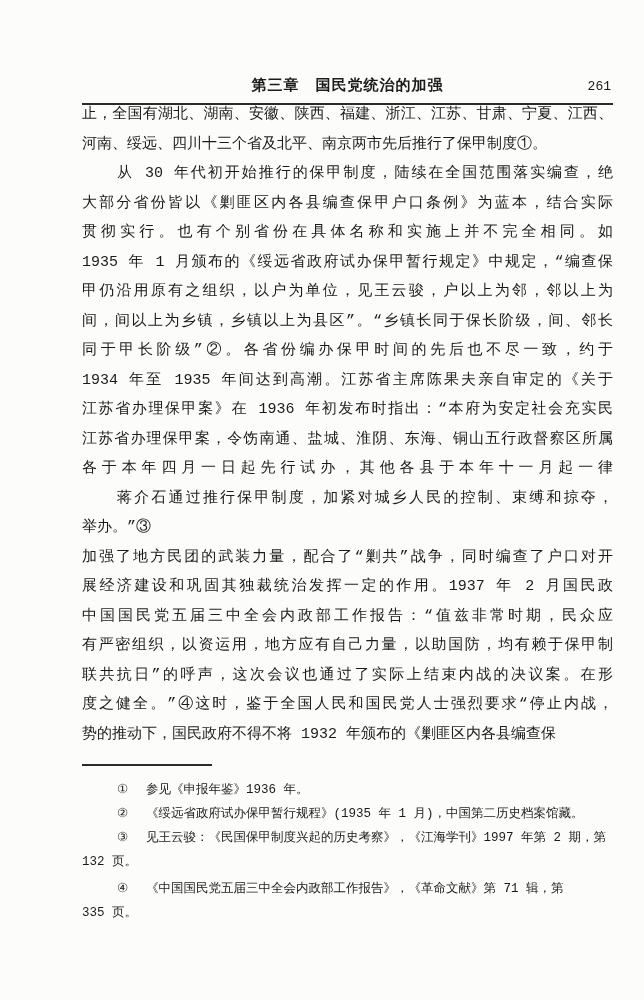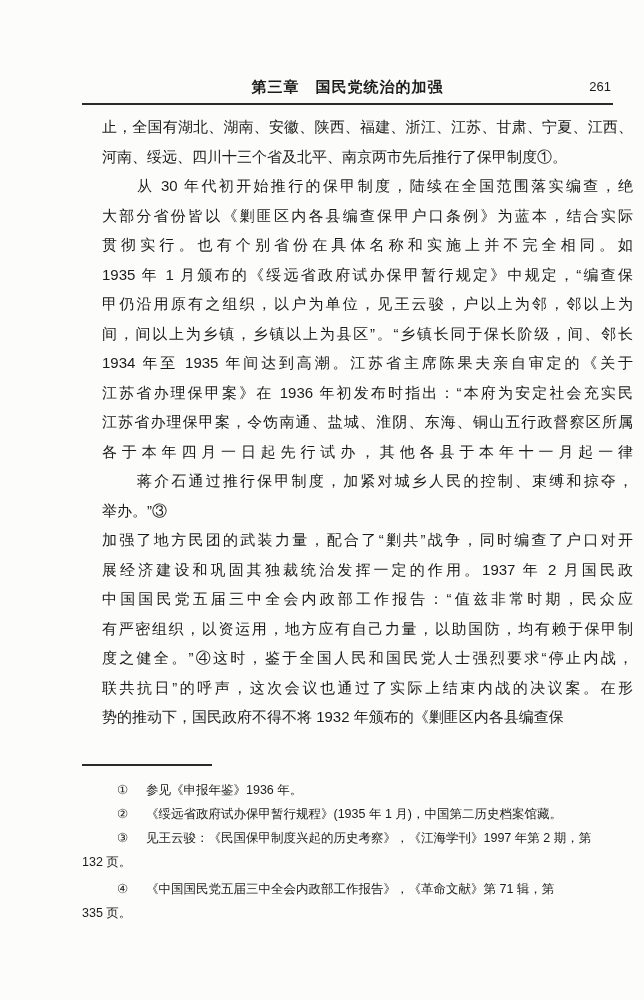--- a/index.html
+++ b/index.html
@@ -7,21 +7,21 @@
     padding: 0;
     background: #e8e8e6;
   }
   .page {
     position: relative;
     width: 644px;
     height: 1000px;
     margin: 0 auto;
     background: #fcfcfa;
     color: #1b1b1b;
-    font-family: Liberation Sans, sans-serif;
+    font-family: Liberation Mono, monospace;
     overflow: hidden;
   }
   .text-block {
     position: absolute;
     left: 82px;
     width: 531px;
   }
   
   .header {
     top: 76px;
@@ -43,23 +43,22 @@
   .header-rule {
     position: absolute;
     left: 82px;
     top: 103px;
     width: 531px;
     height: 2px;
     background: #2a2a2a;
   }
   
   .body {
-    top: 112px;
+    top: 100px;
     font-size: 15px;
-    margin-left: 20px;
   }
   .bline {
     height: 29.5px;
     line-height: 29.5px;
     text-align: justify;
     text-align-last: justify;
     overflow: hidden;
   }
   .bline.indent { text-indent: 35px; }
   .bline.end { text-align-last: left; }
@@ -104,32 +103,33 @@
 
   <div class="text-block body">
     <div class="bline">止，全国有湖北、湖南、安徽、陕西、福建、浙江、江苏、甘肃、宁夏、江西、</div>
     <div class="bline end">河南、绥远、四川十三个省及北平、南京两市先后推行了保甲制度①。</div>
     <div class="bline indent">从 30 年代初开始推行的保甲制度，陆续在全国范围落实编查，绝</div>
     <div class="bline">大部分省份皆以《剿匪区内各县编查保甲户口条例》为蓝本，结合实际</div>
     <div class="bline">贯彻实行。也有个别省份在具体名称和实施上并不完全相同。如</div>
     <div class="bline">1935 年 1 月颁布的《绥远省政府试办保甲暂行规定》中规定，“编查保</div>
     <div class="bline">甲仍沿用原有之组织，以户为单位，见王云骏，户以上为邻，邻以上为</div>
     <div class="bline">间，间以上为乡镇，乡镇以上为县区”。“乡镇长同于保长阶级，间、邻长</div>
+    <div class="bline">同于甲长阶级”②。各省份编办保甲时间的先后也不尽一致，约于</div>
     <div class="bline">1934 年至 1935 年间达到高潮。江苏省主席陈果夫亲自审定的《关于</div>
     <div class="bline">江苏省办理保甲案》在 1936 年初发布时指出：“本府为安定社会充实民</div>
     <div class="bline">江苏省办理保甲案，令饬南通、盐城、淮阴、东海、铜山五行政督察区所属</div>
     <div class="bline">各于本年四月一日起先行试办，其他各县于本年十一月起一律</div>
     <div class="bline indent">蒋介石通过推行保甲制度，加紧对城乡人民的控制、束缚和掠夺，</div>
     <div class="bline end">举办。”③</div>
     <div class="bline">加强了地方民团的武装力量，配合了“剿共”战争，同时编查了户口对开</div>
     <div class="bline">展经济建设和巩固其独裁统治发挥一定的作用。1937 年 2 月国民政</div>
     <div class="bline">中国国民党五届三中全会内政部工作报告：“值兹非常时期，民众应</div>
     <div class="bline">有严密组织，以资运用，地方应有自己力量，以助国防，均有赖于保甲制</div>
+    <div class="bline">联共抗日”的呼声，这次会议也通过了实际上结束内战的决议案。在形</div>
     <div class="bline">度之健全。”④这时，鉴于全国人民和国民党人士强烈要求“停止内战，</div>
-    <div class="bline">联共抗日”的呼声，这次会议也通过了实际上结束内战的决议案。在形</div>
     <div class="bline end">势的推动下，国民政府不得不将 1932 年颁布的《剿匪区内各县编查保</div>
   </div>
 
   <div class="fn-sep"></div>
 
   <div class="text-block footnotes">
     <div class="fline">
       <span class="fmark">①</span><span>参见《申报年鉴》1936 年。</span>
     </div>
     <div class="fline">

